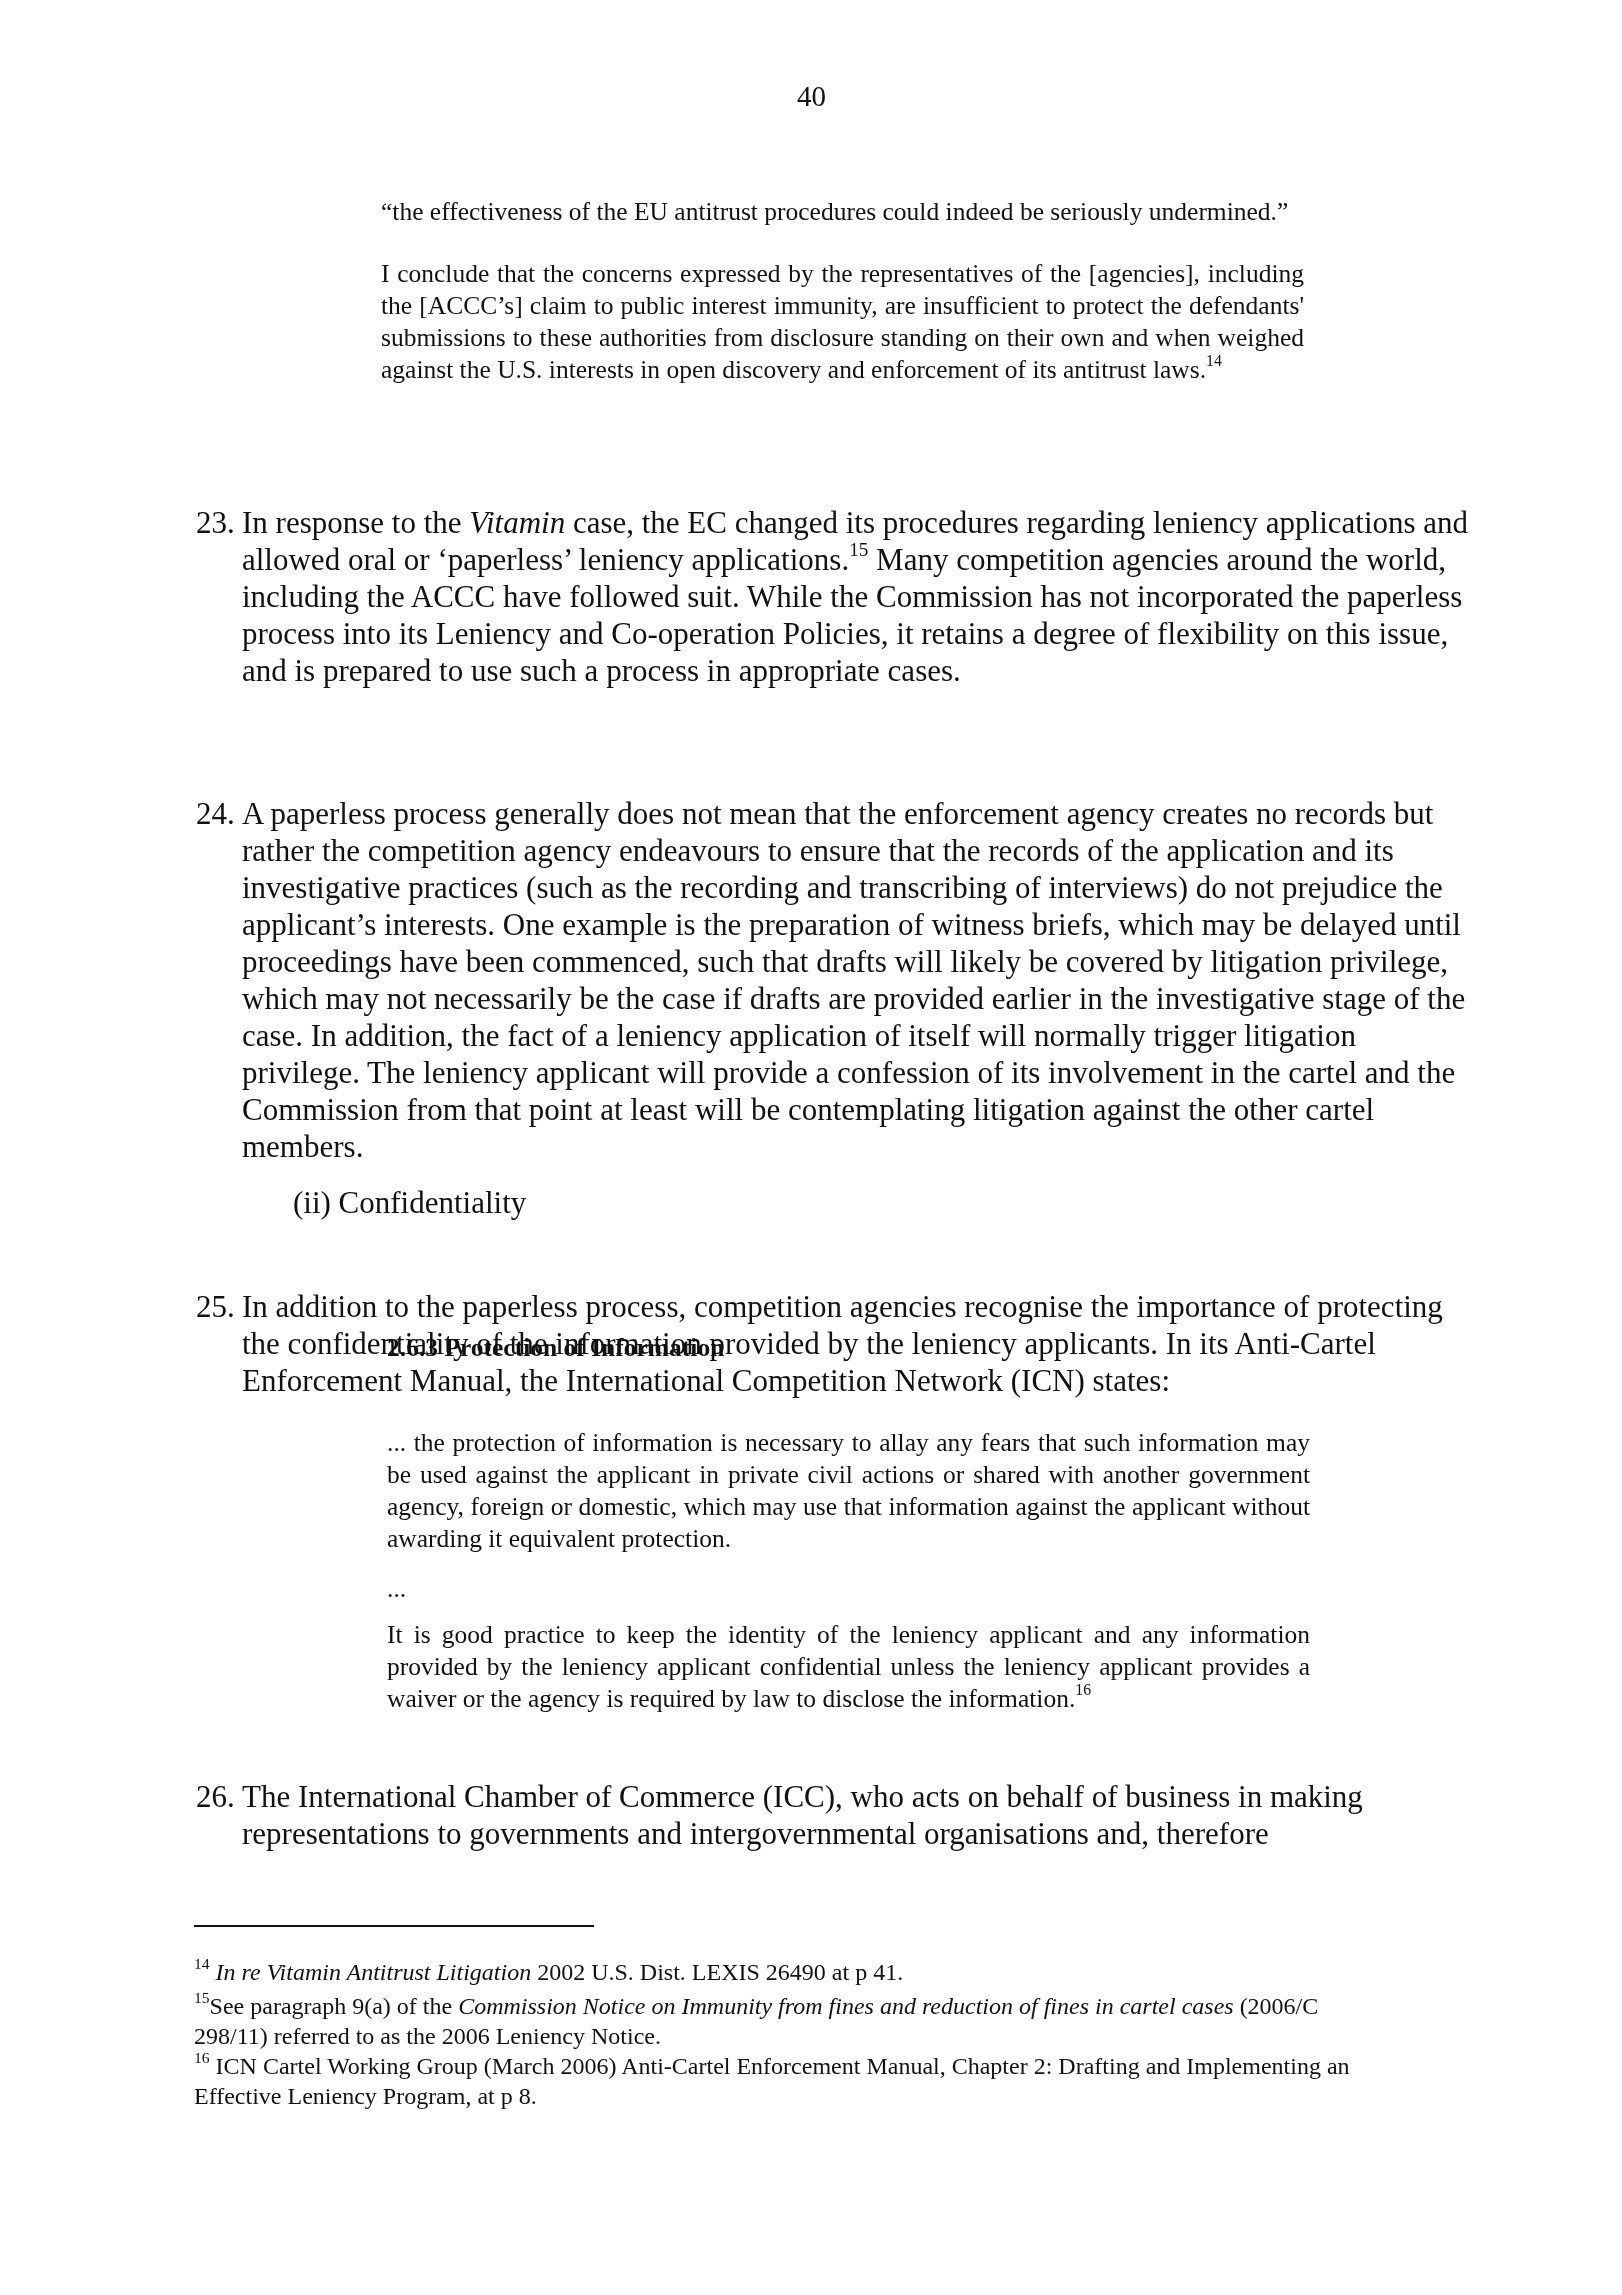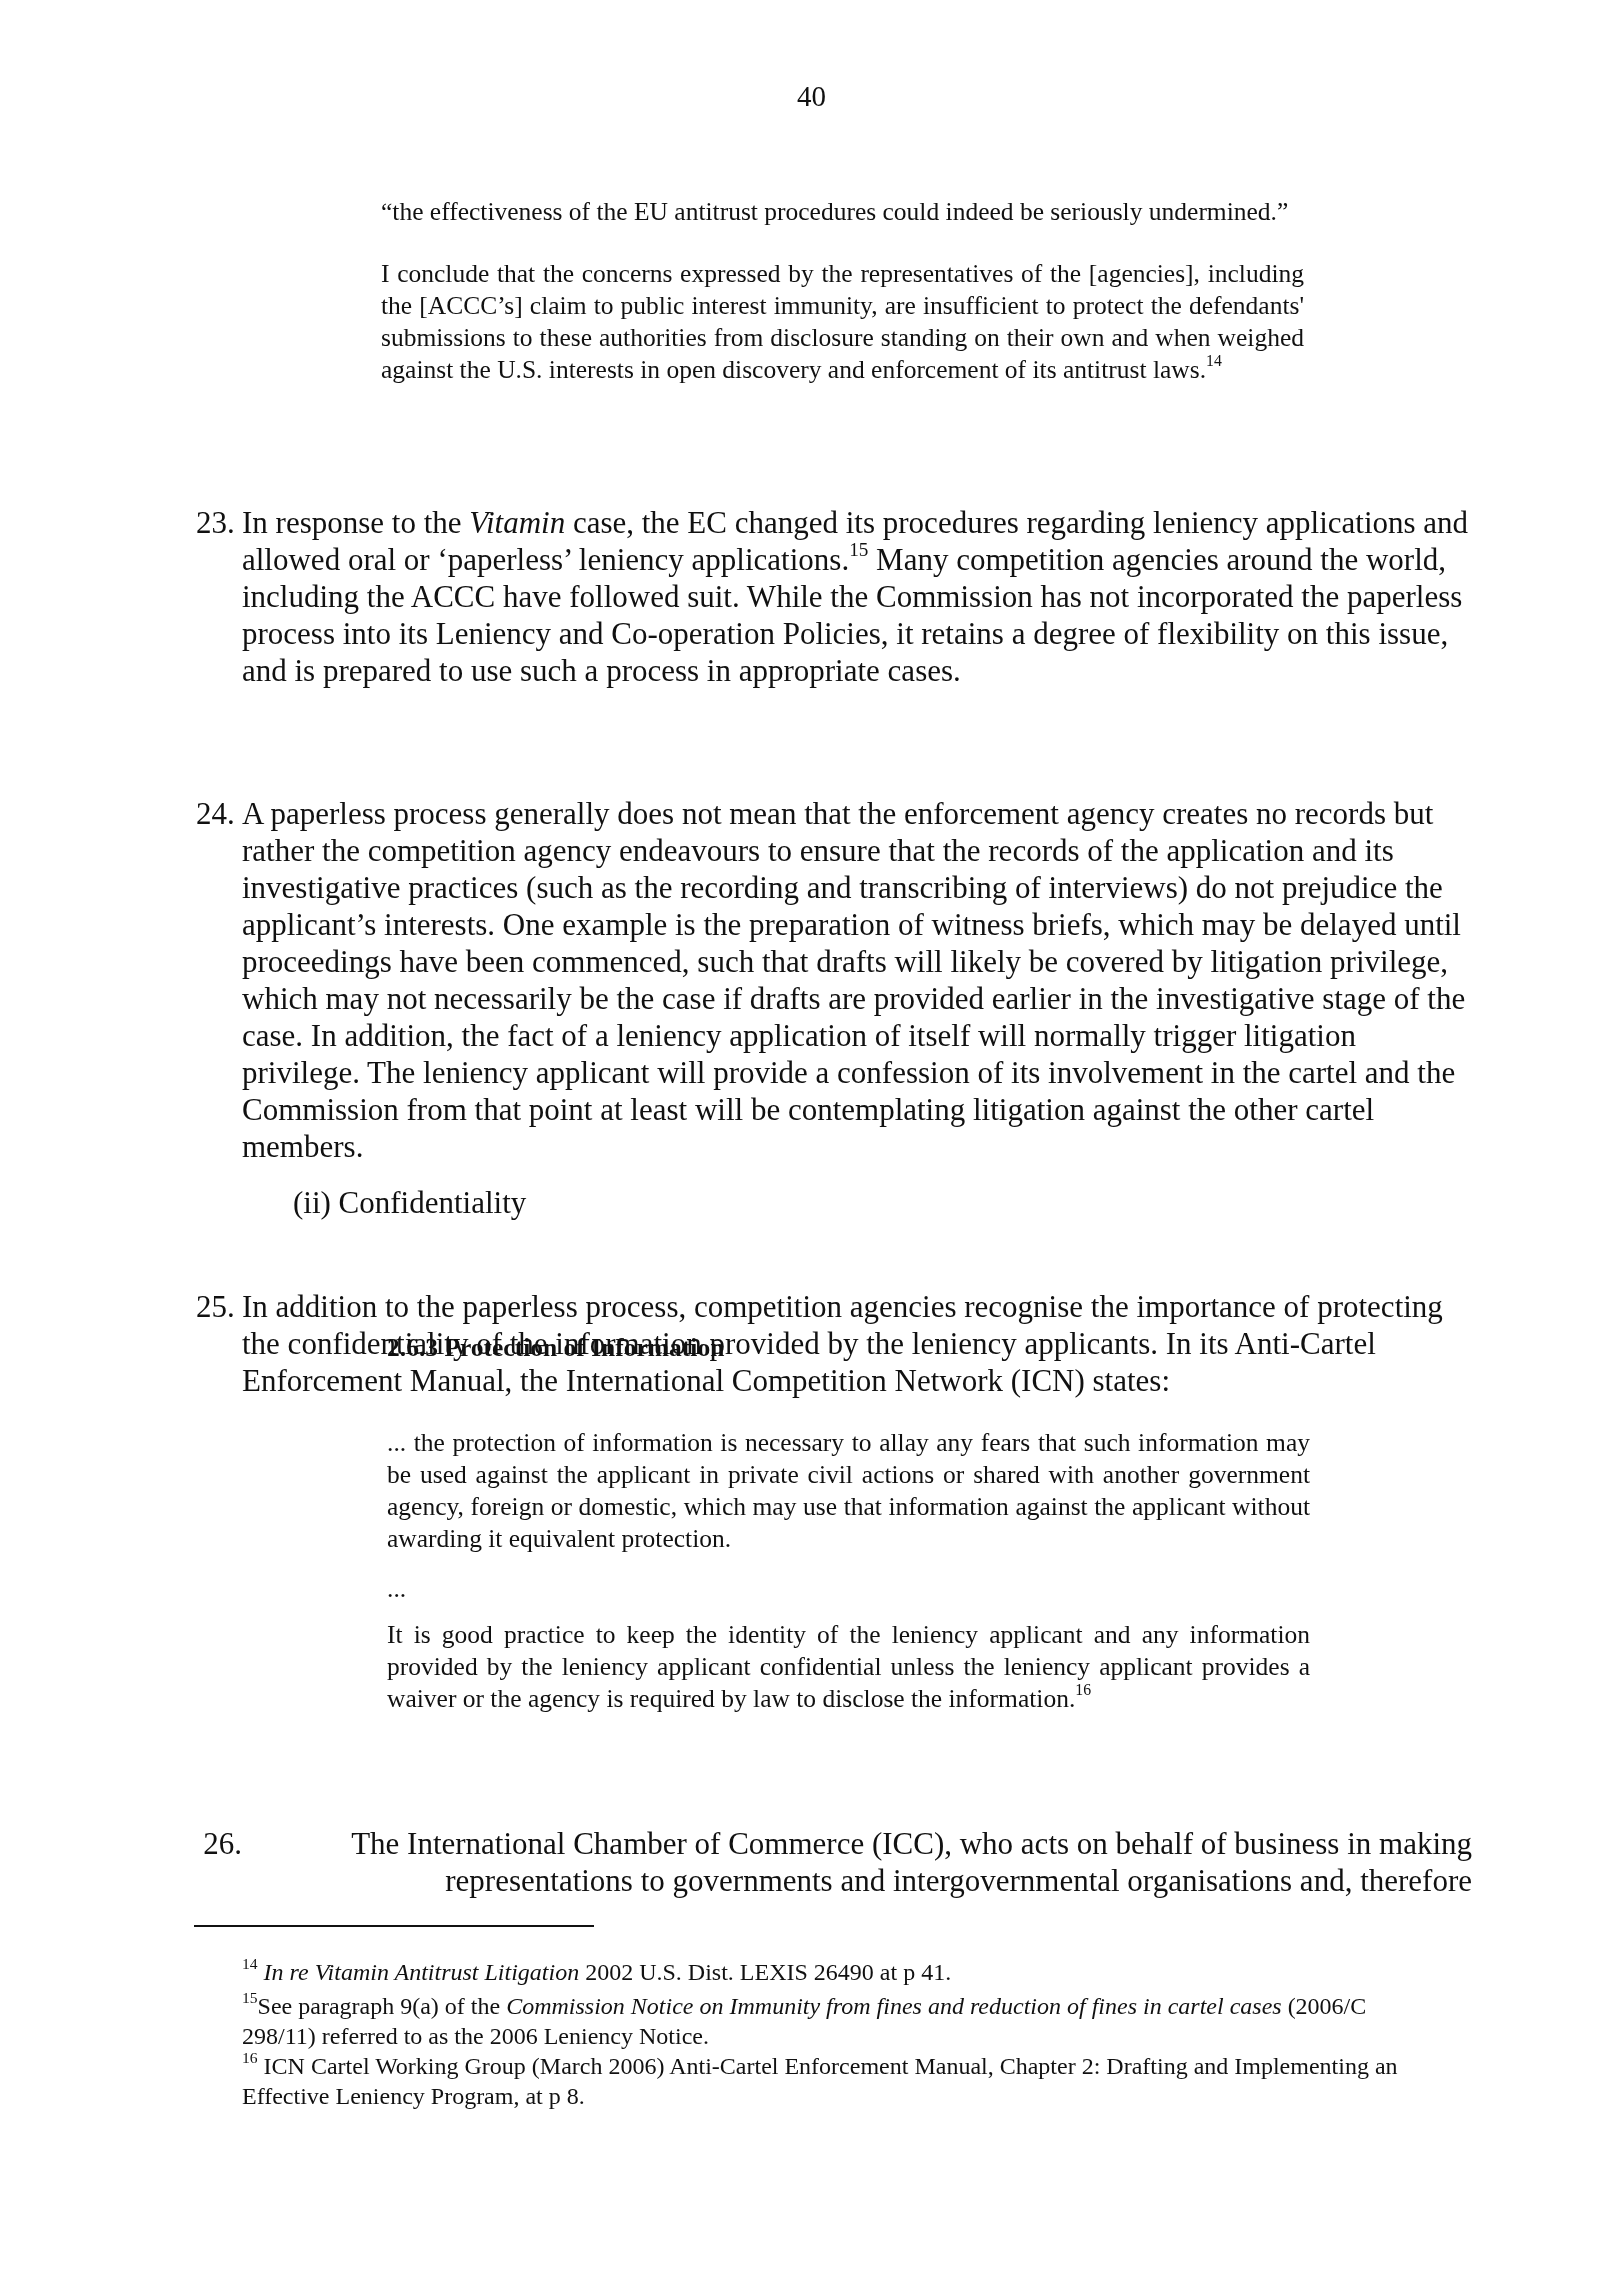--- a/index.html
+++ b/index.html
@@ -30,21 +30,21 @@
   .icn-quote {
     position: absolute; left: 387px; width: 923px;
     font-size: 25.5px; line-height: 32px; text-align: justify;
   }
   .icn-quote p { margin: 0; }
   .footnote-rule {
     position: absolute; left: 194px; top: 1925px; width: 400px; height: 2px; background: #111;
   }
   .footnotes {
     position: absolute; left: 194px; width: 1165px; top: 1957px;
-    font-size: 24px; line-height: 30px; margin-left: 48px;
+    font-size: 24px; line-height: 30px;
   }
   .footnotes p { margin: 0; }
   .footnotes sup { font-size: 0.65em; vertical-align: 0.7em; }
   i, em { }
 </style>
 </head>
 <body>
 
 <div class="page-number">40</div>
 
@@ -70,21 +70,21 @@
   <div class="text">In addition to the paperless process, competition agencies recognise the importance of protecting the confidentiality of the information provided by the leniency applicants.  In its Anti-Cartel Enforcement Manual, the International Competition Network (ICN) states:</div>
 </div>
 
 <div class="icn-head" style="top:1332px;">2.6.3 Protection of Information</div>
 <div class="icn-quote" style="top:1427px;">
   <p>... the protection of information is necessary to allay any fears that such information may be used against the applicant in private civil actions or shared with another government agency, foreign or domestic, which may use that information against the applicant without awarding it equivalent protection.</p>
   <p style="margin-top:18.3px;">...</p>
   <p style="margin-top:14px;"><span>It is good practice to keep the identity of the leniency applicant and any information provided by the leniency applicant confidential unless the leniency applicant provides a waiver or the agency is required by law to disclose the information.</span><sup>16</sup></p>
 </div>
 
-<div class="para" style="top:1825px;text-align:right;">
+<div class="para" style="top:1778px;">
   <span class="num">26.</span>
   <div class="text">The International Chamber of Commerce (ICC), who acts on behalf of business in making representations to governments and intergovernmental organisations and, therefore</div>
 </div>
 
 <div class="footnote-rule"></div>
 <div class="footnotes">
   <p><sup>14</sup> <i>In re Vitamin Antitrust Litigation</i><span> 2002 U.S. Dist. LEXIS 26490 at p 41.</span></p>
   <p style="margin-top:3.9px;"><sup>15</sup><span>See paragraph 9(a) of the </span><i>Commission Notice on Immunity from fines and reduction of fines in cartel cases</i><span> (2006/C 298/11) referred to as the 2006 Leniency Notice.</span></p>
   <p><sup>16</sup><span> ICN Cartel Working Group (March 2006) Anti-Cartel Enforcement Manual, Chapter 2: Drafting and Implementing an Effective Leniency Program, at p 8.</span></p>
 </div>

